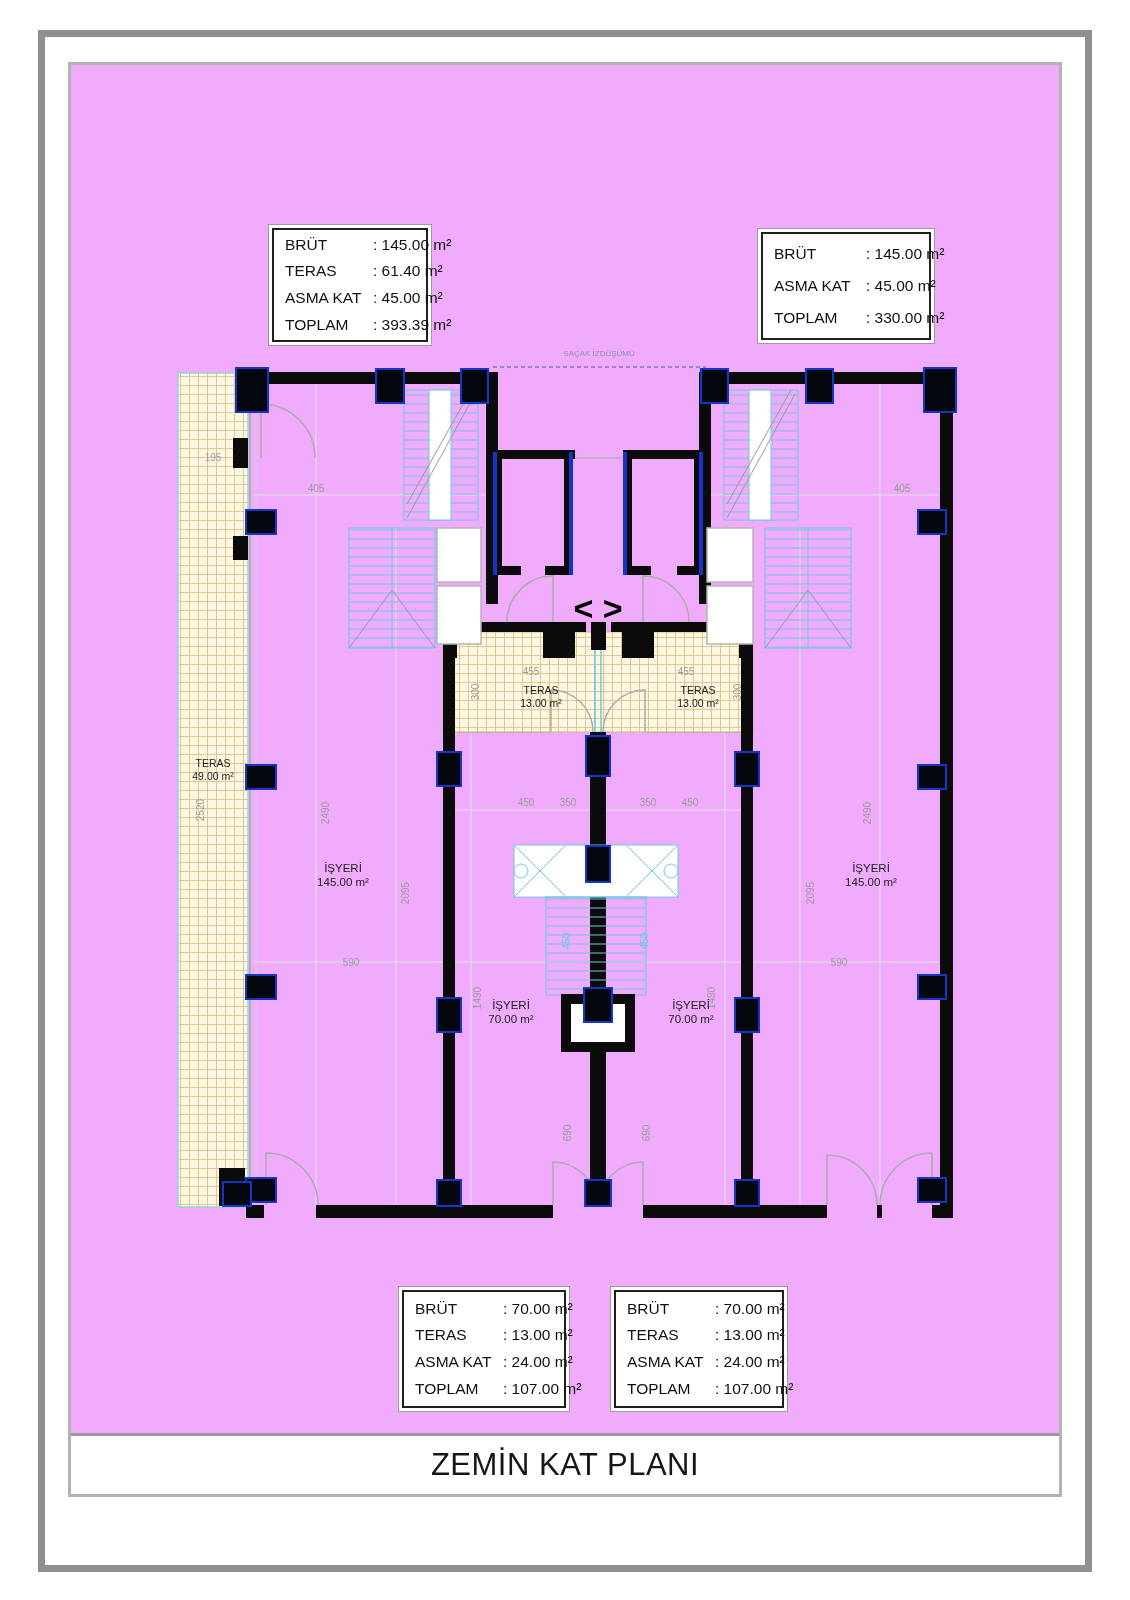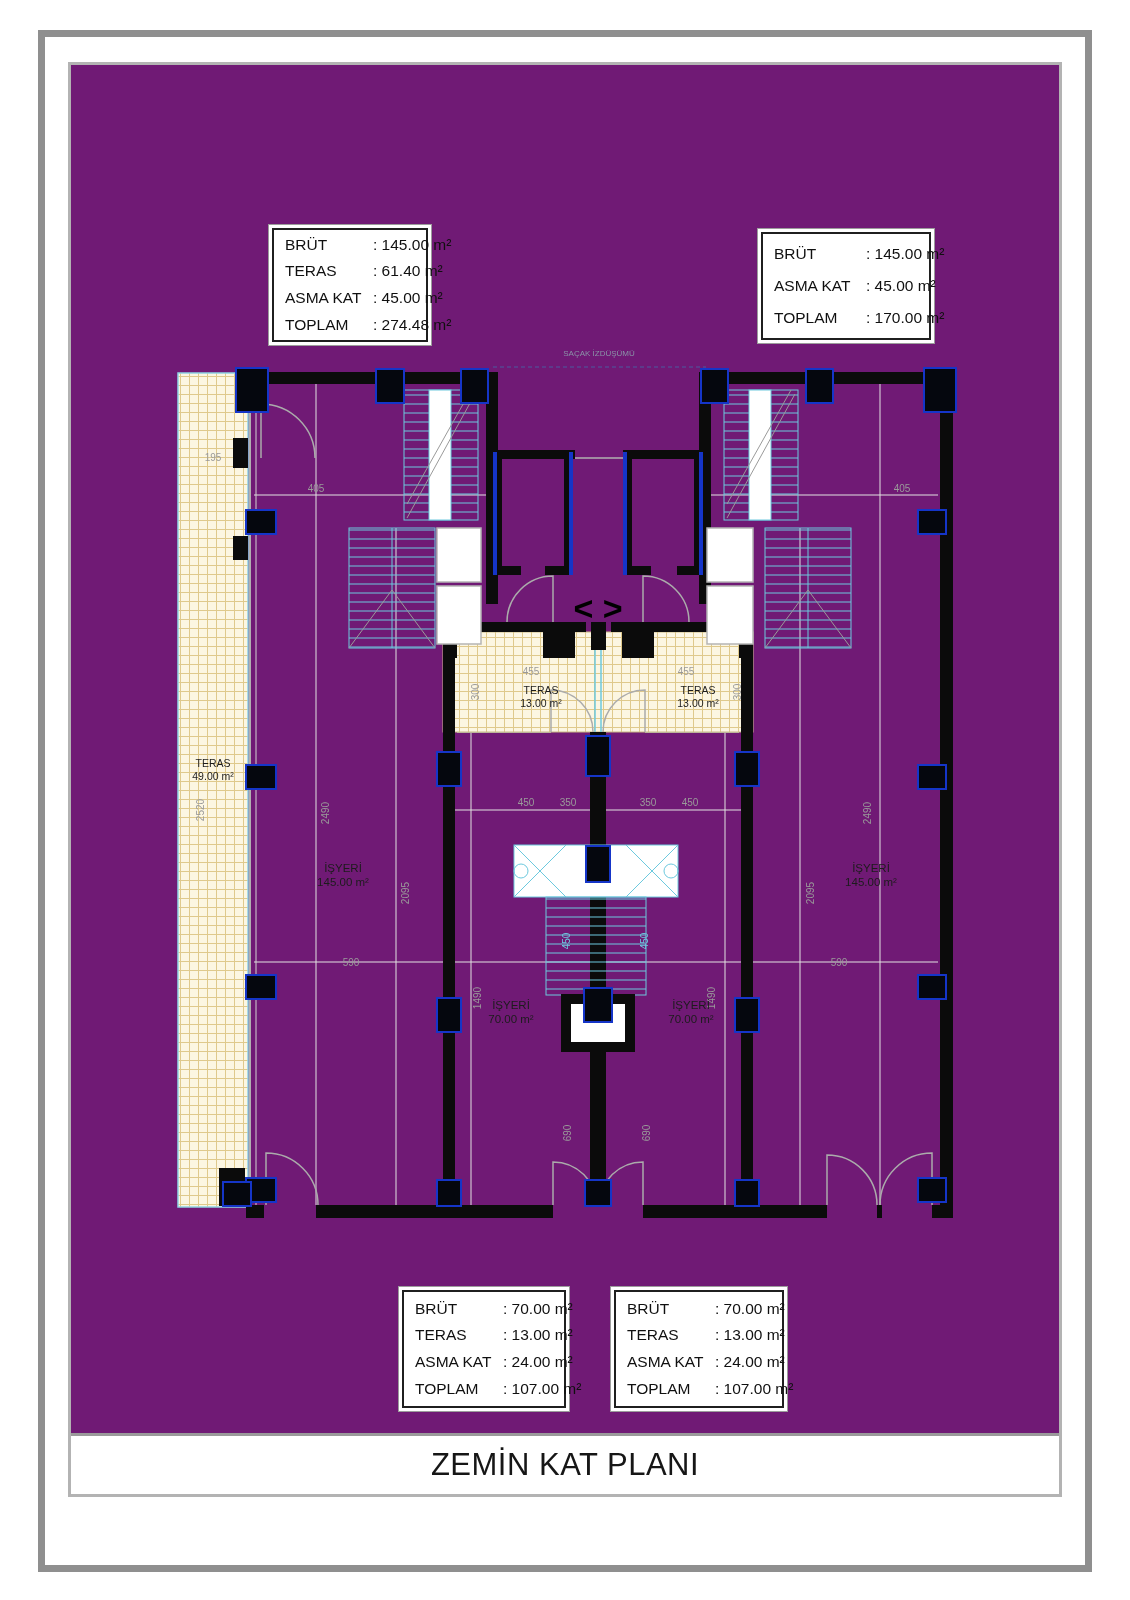--- a/index.html
+++ b/index.html
@@ -1,20 +1,20 @@
 <!DOCTYPE html>
 <html><head>
 <meta charset="utf-8">
 <style>
   html,body{margin:0;padding:0;width:1130px;height:1600px;background:#ffffff;
     font-family:"Liberation Sans",sans-serif;overflow:hidden;position:relative}
   .outer-frame{position:absolute;left:38px;top:30px;width:1054px;height:1542px;
     border:7px solid #8f8f8f;box-sizing:border-box;background:#fff}
   .inner-frame{position:absolute;left:23px;top:25px;right:23px;bottom:68px;
-    border:3px solid #b3b3b3;box-sizing:border-box;background:#701a75}
+    border:3px solid #b3b3b3;box-sizing:border-box;background:#f0abfc}
   .title-band{position:absolute;left:0;right:0;bottom:0;height:58px;
     border-top:3px solid #9a9a9a;display:flex;align-items:center;justify-content:center;
     font-size:31px;color:#161616;letter-spacing:.5px;background:#fff}
   .info-box{position:absolute;background:#fff;border:1px solid #9c9c9c;padding:3px;box-sizing:border-box}
   .info-box-inner{border:2px solid #1f1f1f;height:100%;box-sizing:border-box;
     display:flex;flex-direction:column;justify-content:center;padding:4px 6px 4px 11px}
   .ib-row{display:flex;font-size:15.5px;color:#101010;line-height:1.72;white-space:nowrap}
   .ib-label{flex:0 0 88px}
   .tb2 .ib-label{flex:0 0 92px}
   .tb2 .ib-row{line-height:2.05}
@@ -43,38 +43,38 @@
     <div class="ib-row">
         <span class="ib-label">TERAS</span>
         <span class="ib-value">: 61.40 m²</span>
       </div>
     <div class="ib-row">
         <span class="ib-label">ASMA KAT</span>
         <span class="ib-value">: 45.00 m²</span>
       </div>
     <div class="ib-row">
         <span class="ib-label">TOPLAM</span>
-        <span class="ib-value">: 274.48 m²</span>
+        <span class="ib-value">: 393.39 m²</span>
       </div>
   </div>
 </div>
 
 <div class="info-box tb2" style="left:757px;top:228px;width:178px;height:116px">
   <div class="info-box-inner">
     <div class="ib-row">
         <span class="ib-label">BRÜT</span>
         <span class="ib-value">: 145.00 m²</span>
       </div>
     <div class="ib-row">
         <span class="ib-label">ASMA KAT</span>
         <span class="ib-value">: 45.00 m²</span>
       </div>
     <div class="ib-row">
         <span class="ib-label">TOPLAM</span>
-        <span class="ib-value">: 170.00 m²</span>
+        <span class="ib-value">: 330.00 m²</span>
       </div>
   </div>
 </div>
 
 <div class="info-box" style="left:398px;top:1286px;width:172px;height:126px">
   <div class="info-box-inner">
     <div class="ib-row">
         <span class="ib-label">BRÜT</span>
         <span class="ib-value">: 70.00 m²</span>
       </div>

